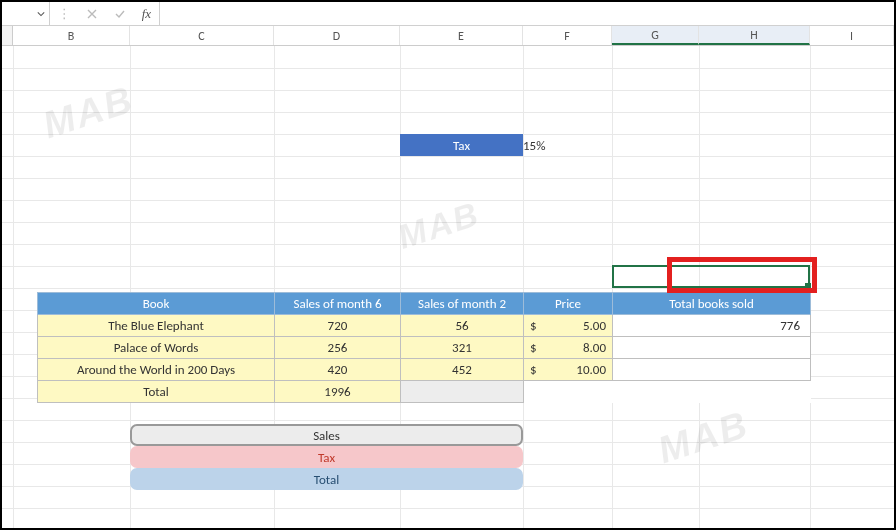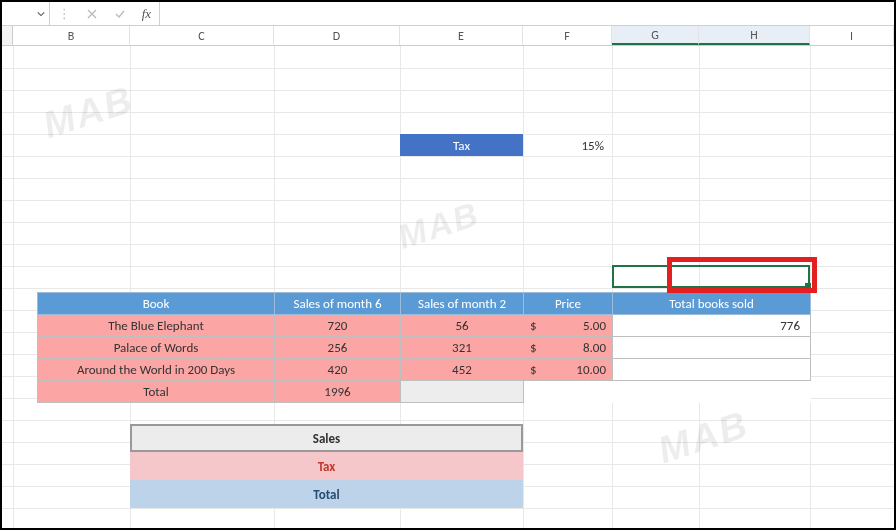--- a/index.html
+++ b/index.html
@@ -22,42 +22,42 @@
   .ch.sel { background: #e8eef6; border-bottom: 2px solid #217346; }
 
   
   .grid { position: relative; width: 100%; height: calc(100% - 44px); background: #fff; }
   .gridlines { position: absolute; inset: 0; }
   .gridlines .v { position: absolute; top: 0; bottom: 0; width: 1px; background: #e8e8e8; }
   .gridlines .h { position: absolute; left: 0; right: 0; height: 1px; background: #e8e8e8; }
 
   
   .taxlabel { position: absolute; background: #4472c4; color: #fff; display: flex; align-items: center; justify-content: center; font-weight: 500; }
-  .taxval { position: absolute; display: flex; align-items: center; justify-content: flex-end; padding-right: 8px; }
+  .taxval { position: absolute; display: flex; align-items: center; padding-right: 8px; }
 
   
   .tbl { position: absolute; border-collapse: collapse; }
   .tbl th { background: #5b9bd5; color: #fff; font-weight: 500; border: 1px solid #9dbcd9; padding: 3px 0; font-size: 13px; text-align: center; }
-  .tbl td { background: #fca5a5; border: 1px solid #bfbfbf; padding: 3px 6px; font-size: 13px; text-align: center; height: 20px; }
+  .tbl td { background: #fef9c3; border: 1px solid #bfbfbf; padding: 3px 6px; font-size: 13px; text-align: center; height: 20px; }
   .tbl td.book { text-align: center; }
   .tbl td.price { text-align: left; }
   .tbl td.price .sym { display: inline-block; width: 14px; }
   .tbl td.price .num { float: right; }
   .tbl td.blank { background: #ededed; }
   .tbl td.sold { background: #fff; text-align: right; padding-right: 10px; }
   .tbl td.empty-white { background: #fff; border: none; }
 
   
   .selcell { position: absolute; border: 2px solid #217346; pointer-events: none; }
   .selcell .handle { position: absolute; right: -3px; bottom: -3px; width: 6px; height: 6px; background: #217346; }
   .redbox { position: absolute; border: 5px solid #e3201f; pointer-events: none; }
 
   
   .sum { position: absolute; }
-  .sum .row { height: 28px; display: flex; align-items: center; justify-content: center; font-weight: 700; font-size: 13px; }
+  .sum .row { height: 22px; display: flex; align-items: center; justify-content: center; font-weight: 400; font-size: 13px; border-radius: 7px; }
   .sum .sales { background: #ececec; border: 2px solid #999; border-bottom: 2px solid #999; }
   .sum .tax { background: #f6c7ca; color: #c0392b; }
   .sum .total { background: #bcd3ea; color: #274e72; }
 
   
   .wm { position: absolute; color: rgba(0,0,0,0.07); font-family: Arial, sans-serif; font-weight: 700; font-style: italic; letter-spacing: 2px; transform: rotate(-18deg); pointer-events: none; user-select: none; }
 </style>
 </head>
 <body>
 

